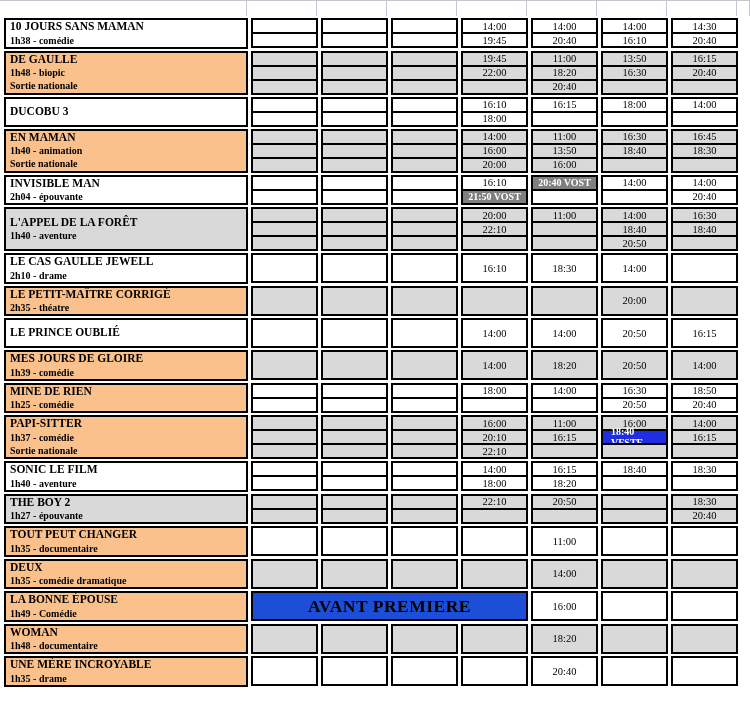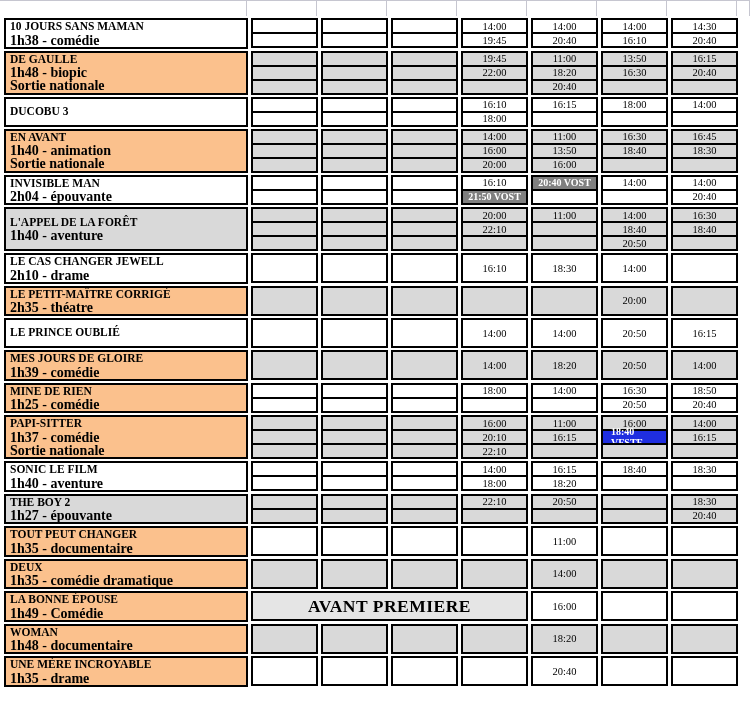--- a/index.html
+++ b/index.html
@@ -24,36 +24,36 @@
     width:67px;margin-left:3px;box-sizing:border-box;border:2px solid #000;background:var(--red);
     color:#fff;font-weight:bold;font-size:11px;line-height:11px;text-align:center;padding:2px 0 1px 0;
   }
   
   .group{display:flex;margin-top:2px;align-items:stretch;}
   .label{
     width:244px;box-sizing:border-box;border:2px solid #000;padding:0 2px 0 4px;
     display:flex;flex-direction:column;justify-content:center;
   }
   .label .t{font-weight:bold;font-size:11.5px;line-height:13.5px;white-space:nowrap;}
-  .label .i{font-weight:bold;font-size:14px;line-height:13px;white-space:nowrap;}
+  .label .i{font-weight:bold;font-size:10px;line-height:13px;white-space:nowrap;}
   .bg-white{background:#fff;}
   .bg-orange{background:var(--orange);}
   .bg-gray{background:var(--gray);}
   .daycol{width:67px;margin-left:3px;display:flex;flex-direction:column;}
   .slot{
     box-sizing:border-box;border:2px solid #000;height:16px;flex:0 0 16px;
     display:flex;align-items:center;justify-content:center;
     font-size:10.5px;line-height:11px;
   }
   .slot + .slot{margin-top:-2px;}
   .slot.tall{height:30px;flex:0 0 30px;}
   .slot.vost{background:var(--vost) !important;color:#fff;font-weight:bold;font-size:10px;}
   .slot.vfstf{background:var(--vfstf) !important;color:#fff;font-weight:bold;font-size:10px;padding-left:8px;}
   .premiere-cell{
-    width:277px;margin-left:3px;box-sizing:border-box;border:2px solid #000;background:#e5e5e5;
+    width:277px;margin-left:3px;box-sizing:border-box;border:2px solid #000;background:#1d4ed8;
     display:flex;align-items:center;justify-content:center;
     font-weight:bold;font-size:17.5px;letter-spacing:0.5px;height:30px;
   }
 </style>
 </head>
 <body>
 
 <div class="wrap">
   <div class="topstrip">
     <div class="tcell first"></div>
@@ -173,21 +173,21 @@
           <div class="slot bg-white">18:00</div>
           <div class="slot bg-white"></div>
         </div>
         <div class="daycol">
           <div class="slot bg-white">14:00</div>
           <div class="slot bg-white"></div>
         </div>
       </div>
       <div class="group">
         <div class="label bg-orange">
-          <div class="t">EN AVANT</div>
+          <div class="t">EN MAMAN</div>
           <div class="i">1h40 - animation</div>
           <div class="i">Sortie nationale</div>
         </div>
         <div class="daycol">
           <div class="slot bg-gray"></div>
           <div class="slot bg-gray"></div>
           <div class="slot bg-gray"></div>
         </div>
         <div class="daycol">
           <div class="slot bg-gray"></div>
@@ -290,21 +290,21 @@
           <div class="slot bg-gray">20:50</div>
         </div>
         <div class="daycol">
           <div class="slot bg-gray">16:30</div>
           <div class="slot bg-gray">18:40</div>
           <div class="slot bg-gray"></div>
         </div>
       </div>
       <div class="group">
         <div class="label bg-white">
-          <div class="t">LE CAS CHANGER JEWELL</div>
+          <div class="t">LE CAS GAULLE JEWELL</div>
           <div class="i">2h10 - drame</div>
         </div>
         <div class="daycol">
           <div class="slot tall bg-white"></div>
         </div>
         <div class="daycol">
           <div class="slot tall bg-white"></div>
         </div>
         <div class="daycol">
           <div class="slot tall bg-white"></div>

